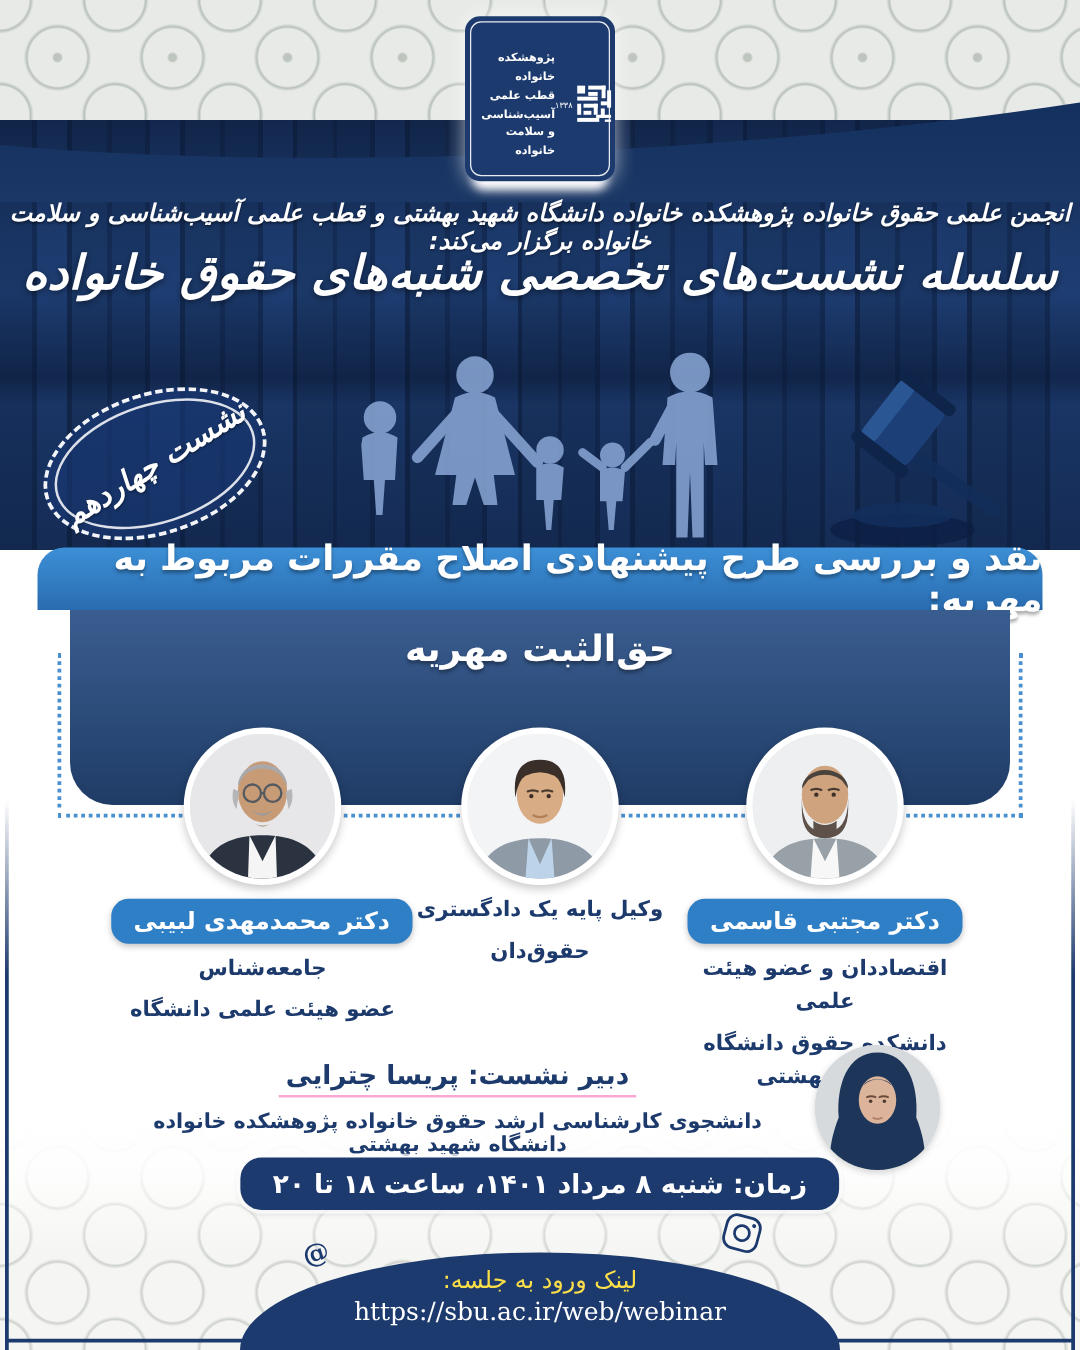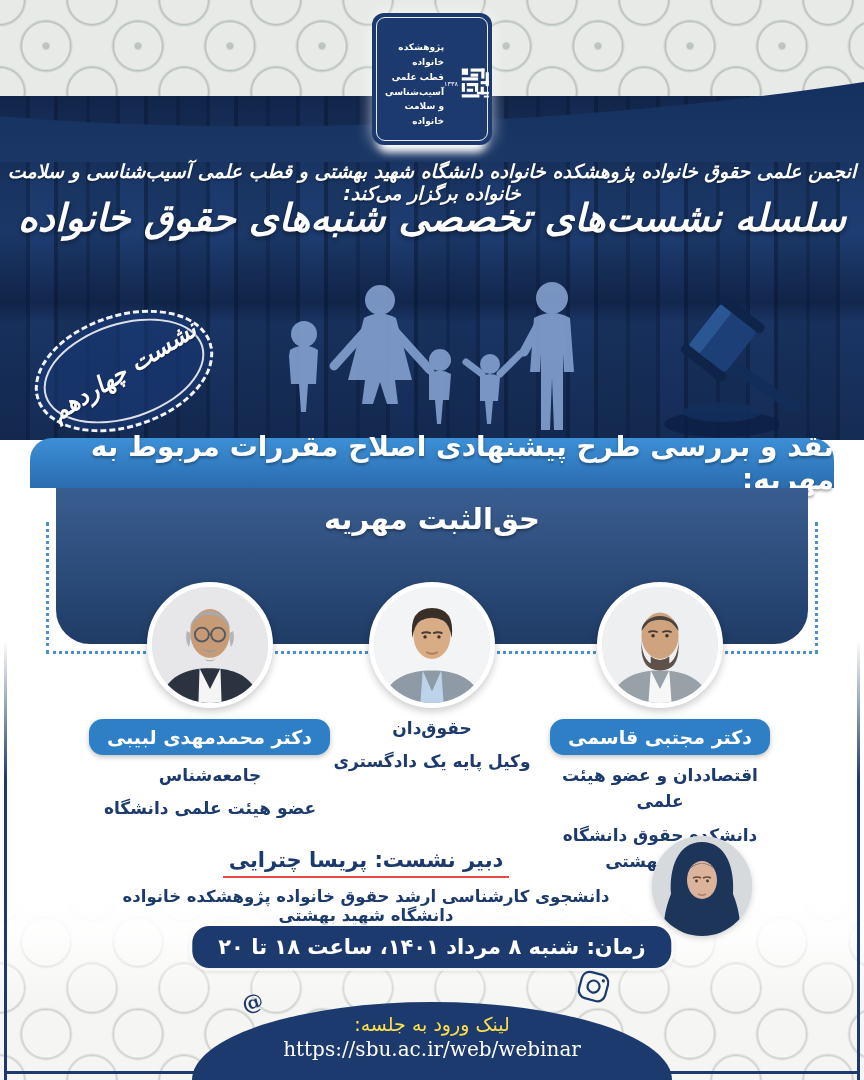--- a/index.html
+++ b/index.html
@@ -131,21 +131,21 @@
     display:flex; align-items:center; gap:16px;
   }
   .mod-photo{
     flex:0 0 auto; width:100px; height:100px; border-radius:50%; overflow:hidden;
     background:#d7dadd; box-shadow:0 2px 6px rgba(0,0,0,.18);
   }
   .mod-photo svg{ display:block; width:100%; height:100%; }
   .mod-text{ flex:1; text-align:center; }
   .mod-label{
     display:inline-block; color:#1d3a6d; font-weight:bold; font-size:21px;
-    border-bottom:2px solid #ef4444; padding:0 6px 4px 6px;
+    border-bottom:2px solid #f9a8d4; padding:0 6px 4px 6px;
   }
   .mod-desc{ margin-top:9px; color:#1d3a6d; font-weight:bold; font-size:16.5px; }
 
   
   .time-pill{
     position:absolute; top:926px; left:50%; transform:translateX(-50%); z-index:4;
     background:#1d3a6e; color:#fff; font-weight:bold; font-size:21px;
     padding:9px 26px; border-radius:17px; white-space:nowrap;
     box-shadow:0 0 0 3px rgba(255,255,255,.75), 0 2px 6px rgba(0,0,0,.2);
   }
@@ -287,22 +287,22 @@
         <path d="M6,100 C12,78 30,72 50,72 C70,72 88,78 94,100 Z" fill="#8e9aa6"></path>
         <path d="M42,72 L50,90 L58,72 L60,100 L40,100 Z" fill="#bcd3ea"></path>
         <ellipse cx="50" cy="42" rx="16" ry="20" fill="#d8ac85"></ellipse>
         <path d="M33,44 q-3,-26 17,-26 q20,0 17,26 q-2,-12 -7,-15 q-10,-5 -20,0 q-5,3 -7,15 z" fill="#3a2e28"></path>
         <path d="M41,40 q4,-2 8,0 M51,40 q4,-2 8,0" stroke="#4a3a30" stroke-width="1.6" fill="none"></path>
         <circle cx="44" cy="43" r="1.5" fill="#3c2f26"></circle>
           <circle cx="56" cy="43" r="1.5" fill="#3c2f26"></circle>
         <path d="M45,56 q5,3 10,0" stroke="#b07f58" stroke-width="1.6" fill="none"></path>
       </svg>
     </div>
+    <div class="role">وکیل پایه یک دادگستری</div>
     <div class="role">حقوق‌دان</div>
-    <div class="role">وکیل پایه یک دادگستری</div>
   </div>
 
   <div class="speaker sp-right">
     <div class="photo">
       <svg viewBox="0 0 100 100">
         <rect width="100" height="100" fill="#edeff0"></rect>
         <path d="M6,100 C12,78 30,72 50,72 C70,72 88,78 94,100 Z" fill="#98a1a8"></path>
         <path d="M42,72 L50,88 L58,72 L60,100 L40,100 Z" fill="#f7f7f7"></path>
         <ellipse cx="50" cy="42" rx="16" ry="20" fill="#cfa37e"></ellipse>
         <path d="M34,38 a16,13 0 0 1 32,0 l-3,-4 a14,9 0 0 0 -26,0 z" fill="#4a423c"></path>

